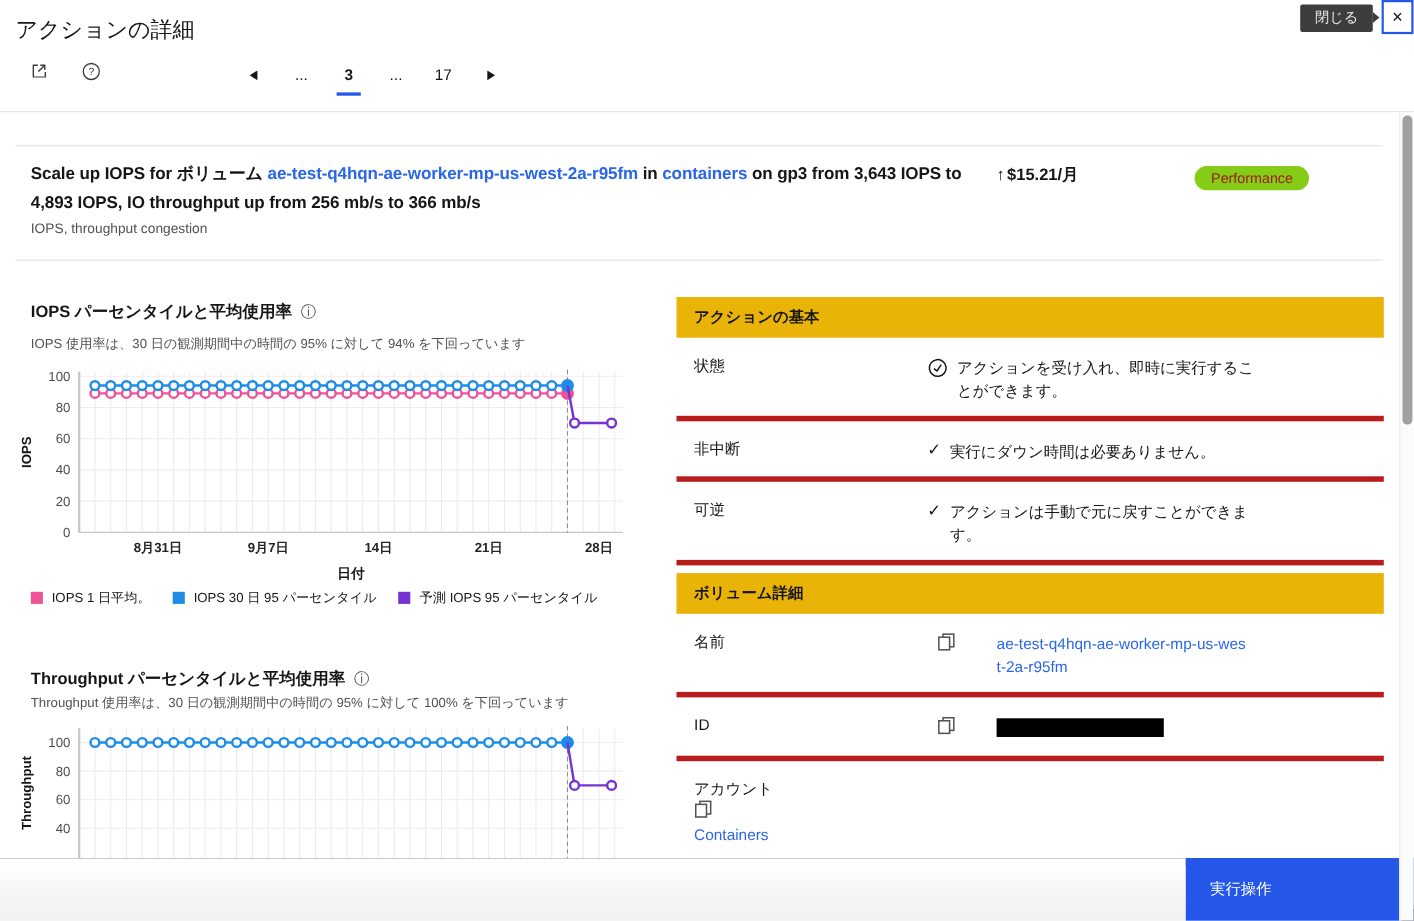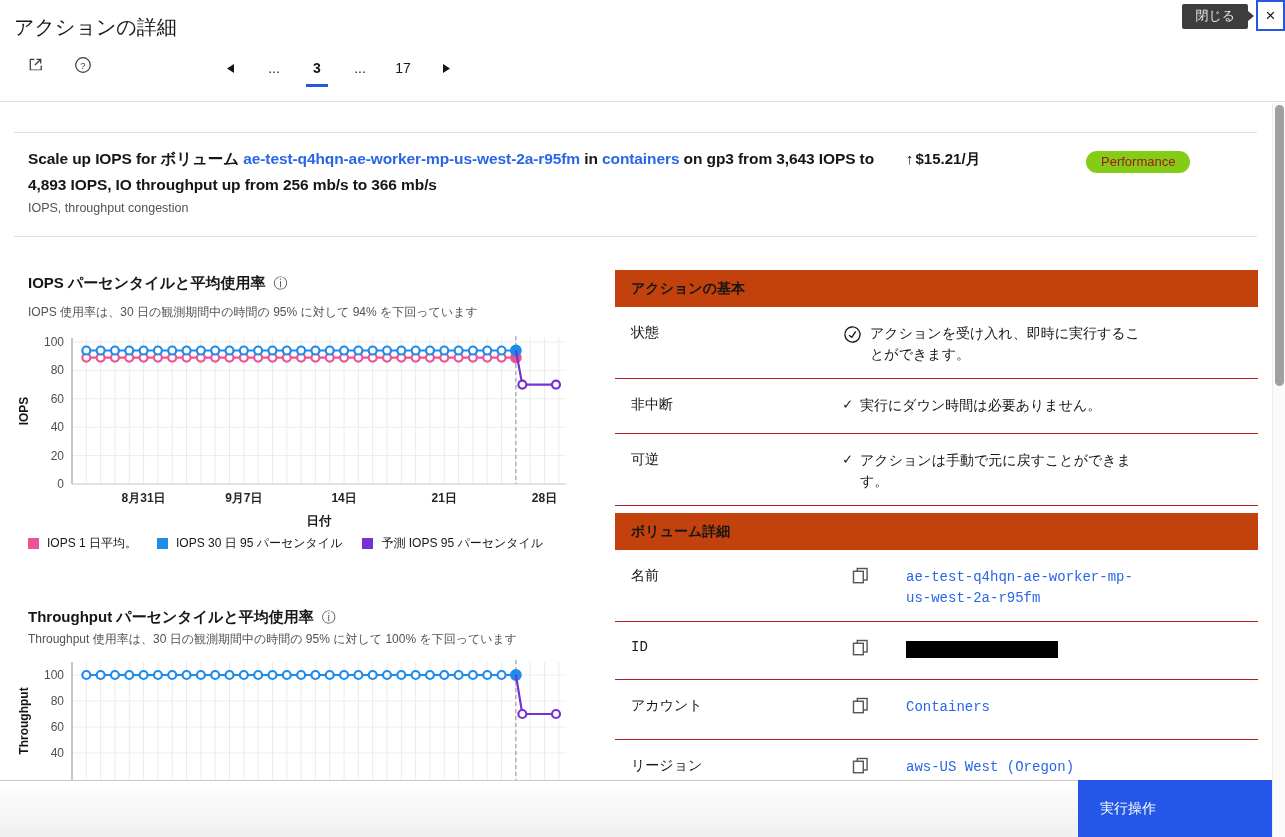--- a/index.html
+++ b/index.html
@@ -42,23 +42,23 @@
   
   .chart-title { position:absolute; left:28px; font-size:15px; font-weight:700; display:flex; align-items:center; gap:8px; }
   .chart-sub { position:absolute; left:28px; font-size:12px; color:#525252; }
   .info-i { font-size:14px; color:#525252; font-weight:400; cursor:pointer; }
   svg.chart { position:absolute; left:14px; overflow:hidden; }
   #legend { left:28px; top:535px; display:flex; gap:20px; align-items:center; }
   .leg-item { display:flex; align-items:center; gap:8px; font-size:12px; cursor:pointer;justify-content:flex-end; }
   .leg-sq { width:11px; height:11px; display:inline-block; }
   
   #right-panel { left:615px; top:270px; width:643px; }
-  .sec-header { background:#c2410c; height:37px; line-height:37px; padding-left:16px;
+  .sec-header { background:#eab308; height:37px; line-height:37px; padding-left:16px;
     font-size:14px; font-weight:700; }
-  .p-row { display:flex; border-bottom:1px solid #b91c1c; padding:17px 0 12px 16px;font-family:Liberation Mono, monospace; }
+  .p-row { display:flex; border-bottom:5px solid #b91c1c; padding:17px 0 12px 16px; }
   .p-label { width:212px; font-size:14px; flex-shrink:0; }
   .p-value { display:flex; gap:8px; font-size:14px; line-height:21px; }
   .p-value .txt { width:282px; }
   .v-label { width:221px; font-size:14px; flex-shrink:0; }
   .copy-cell { width:54px; flex-shrink:0; }
   .copy-btn { background:none; border:none; cursor:pointer; padding:0; }
   .v-value { width:230px; font-size:14px; line-height:21px; word-break:break-all; }
   .redacted { width:152px; height:17px; background:#000; margin-top:2px; }
   #vol-section { margin-top:7px; }
   .ck { font-size:15px; font-weight:600; line-height:19px; }
@@ -417,21 +417,21 @@
 
     <div class="p-row" style="min-height:58px;">
       <div class="v-label">ID</div>
       <div class="copy-cell"><button class="copy-btn"><span><svg width="17" height="17" viewBox="0 0 16 16">
                 <rect x="5" y="1.4" width="9.2" height="10.8" fill="none" stroke="#525252" stroke-width="1.3"></rect>
                 <rect x="1.4" y="4" width="9.2" height="10.8" fill="#fff" stroke="#525252" stroke-width="1.3"></rect>
               </svg></span></button></div>
       <div class="redacted"></div>
     </div>
 
-    <div class="p-row" style="min-height:60px;">
+    <div class="p-row" style="min-height:60px;flex-direction:column;">
       <div class="v-label">アカウント</div>
       <div class="copy-cell"><button class="copy-btn"><span><svg width="17" height="17" viewBox="0 0 16 16">
                 <rect x="5" y="1.4" width="9.2" height="10.8" fill="none" stroke="#525252" stroke-width="1.3"></rect>
                 <rect x="1.4" y="4" width="9.2" height="10.8" fill="#fff" stroke="#525252" stroke-width="1.3"></rect>
               </svg></span></button></div>
       <a class="v-value lnk">Containers</a>
     </div>
 
     <div class="p-row" style="min-height:60px;">
       <div class="v-label">リージョン</div>

